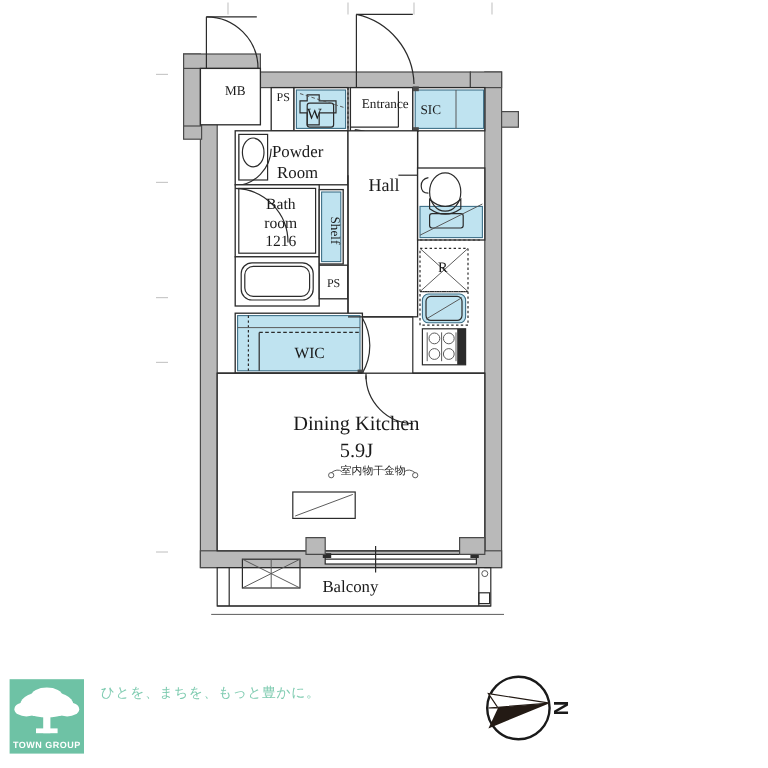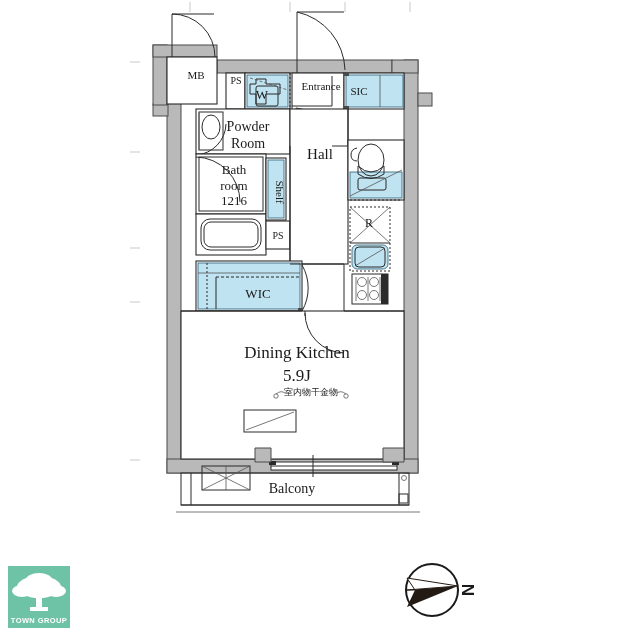--- a/index.html
+++ b/index.html
@@ -291,13 +291,14 @@
         <ellipse cx="31" cy="21" rx="22" ry="11"></ellipse>
         <ellipse cx="14" cy="25" rx="10" ry="6"></ellipse>
         <ellipse cx="48" cy="25" rx="10" ry="6"></ellipse>
         <ellipse cx="31" cy="14" rx="13" ry="7"></ellipse>
         <rect x="28" y="22" width="6" height="23"></rect>
         <rect x="22" y="41" width="18" height="4"></rect>
       </g>
     </svg>
     <div class="tg-text">TOWN GROUP</div>
   </div>
+  <div id="tagline">ひとを、まちを、もっと豊かに。</div>
 </div>
 
 </body></html>

